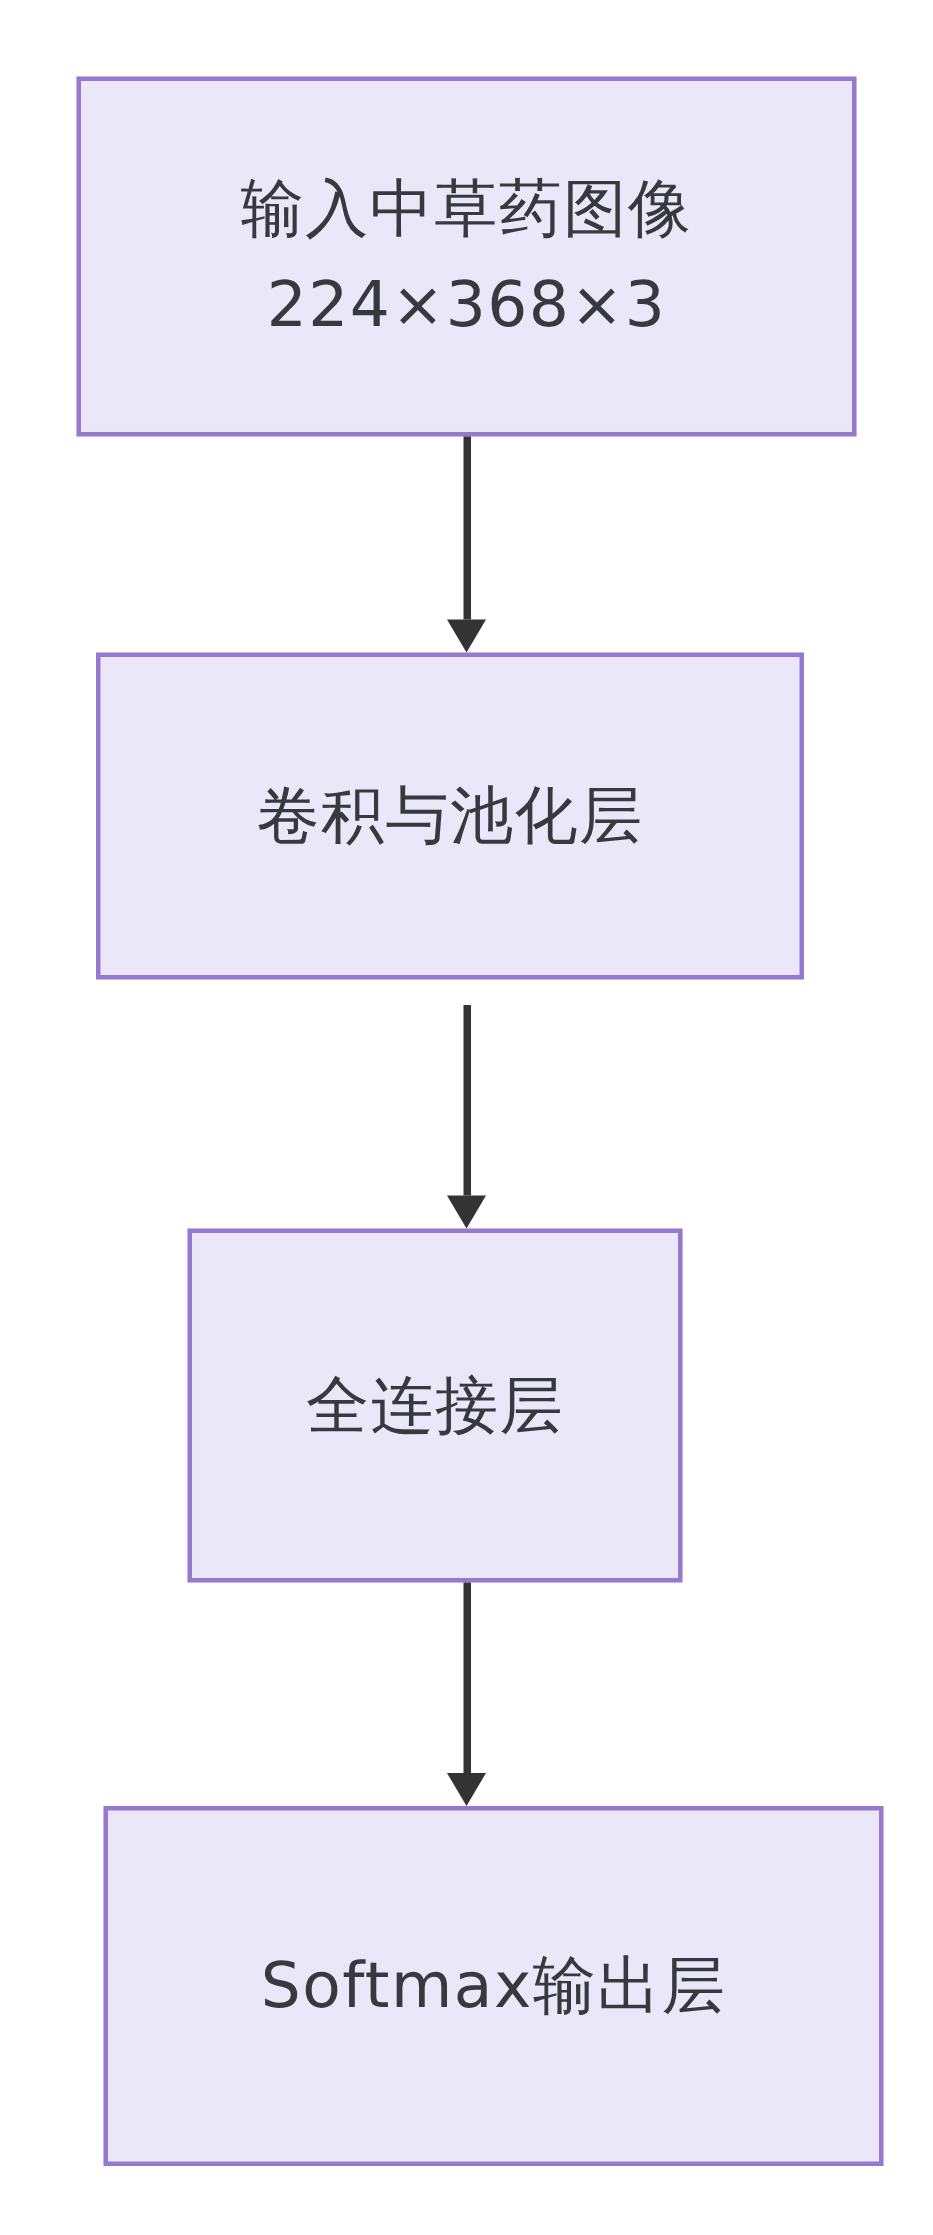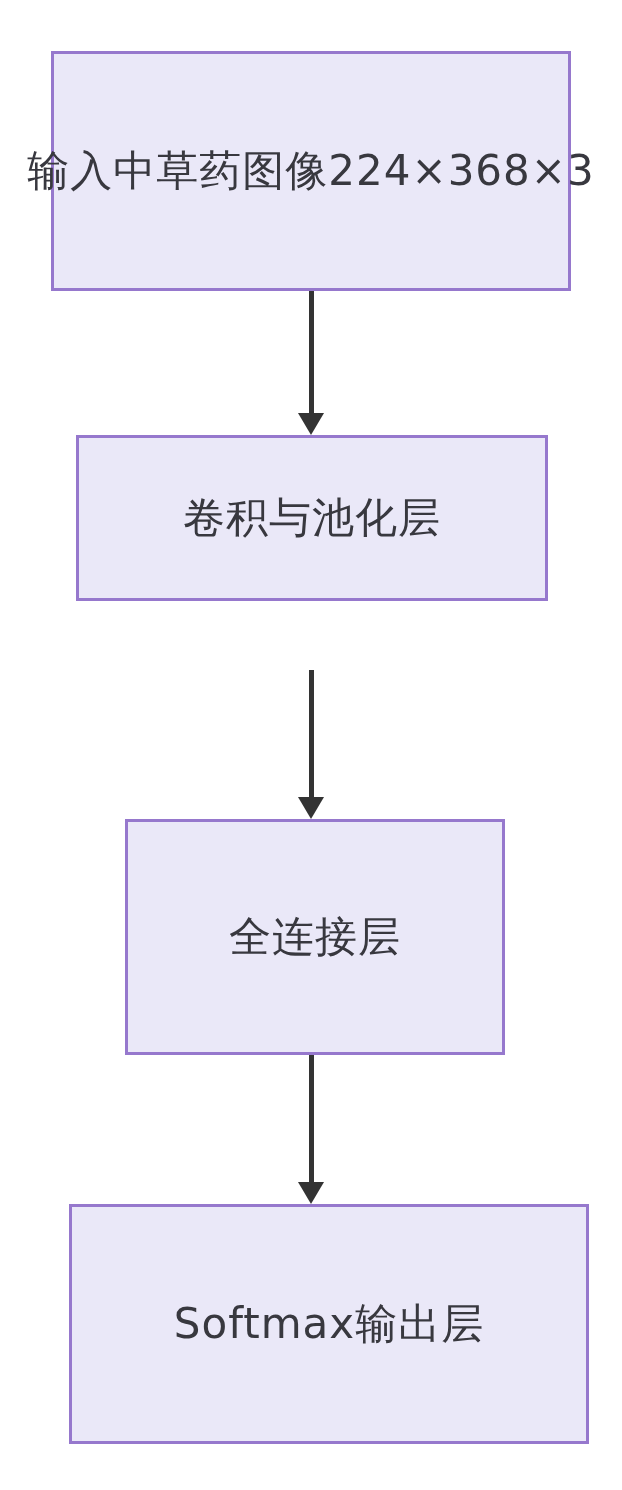--- a/index.html
+++ b/index.html
@@ -16,36 +16,36 @@
     height: 1490px;
     background: #ffffff;
     overflow: hidden;
   }
   .flow-node {
     position: absolute;
     box-sizing: border-box;
     background: #eae8f8;
     border: 3px solid #9678cd;
     display: flex;
-    flex-direction: row;
+    flex-direction: column;
     align-items: center;
     justify-content: center;
     text-align: center;
     color: #38383f;
     font-size: 42px;
     line-height: 1.52;
     letter-spacing: 1px;
   }
   .flow-node .node-line {
     display: block;
     white-space: nowrap;
   }
   #node-input   { left: 51px;  top: 51px;   width: 520px; height: 240px; }
-  #node-conv    { left: 76px;  top: 435px;  width: 472px; height: 166px; }
-  #node-fc      { left: 125px; top: 819px;  width: 380px; height: 236px; gap: 48px; }
+  #node-conv    { left: 64px;  top: 435px;  width: 472px; height: 218px; }
+  #node-fc      { left: 125px; top: 819px;  width: 330px; height: 236px; gap: 48px; }
   #node-softmax { left: 51px;  top: 1204px; width: 520px; height: 240px; margin-left: 18px; }
 
   .flow-arrow {
     position: absolute;
     left: 298px;       
     width: 26px;
     display: flex;
     flex-direction: column;
     align-items: center;
   }

